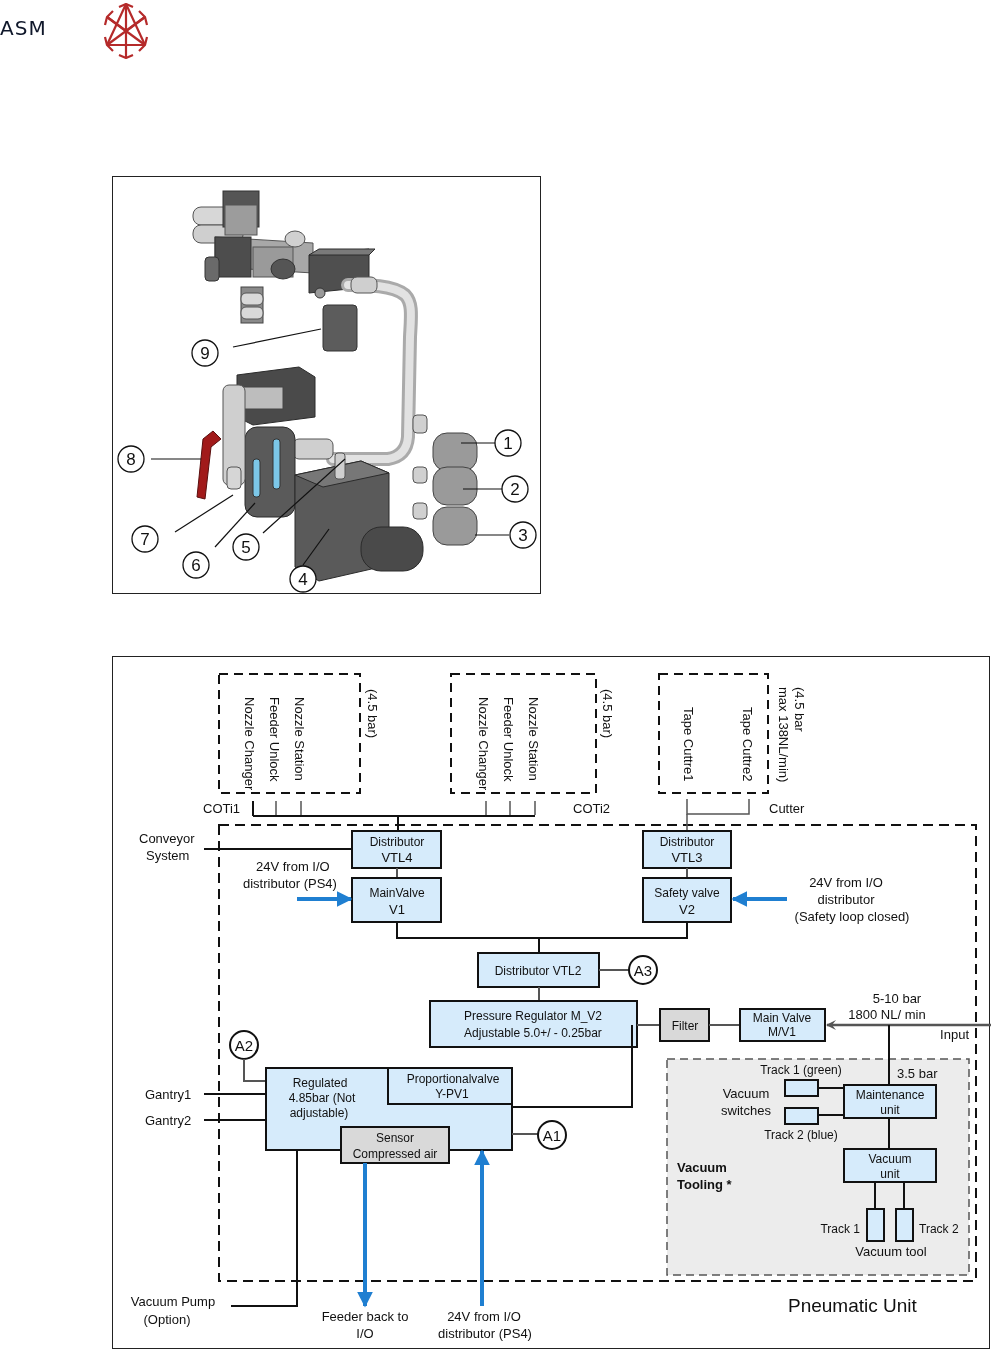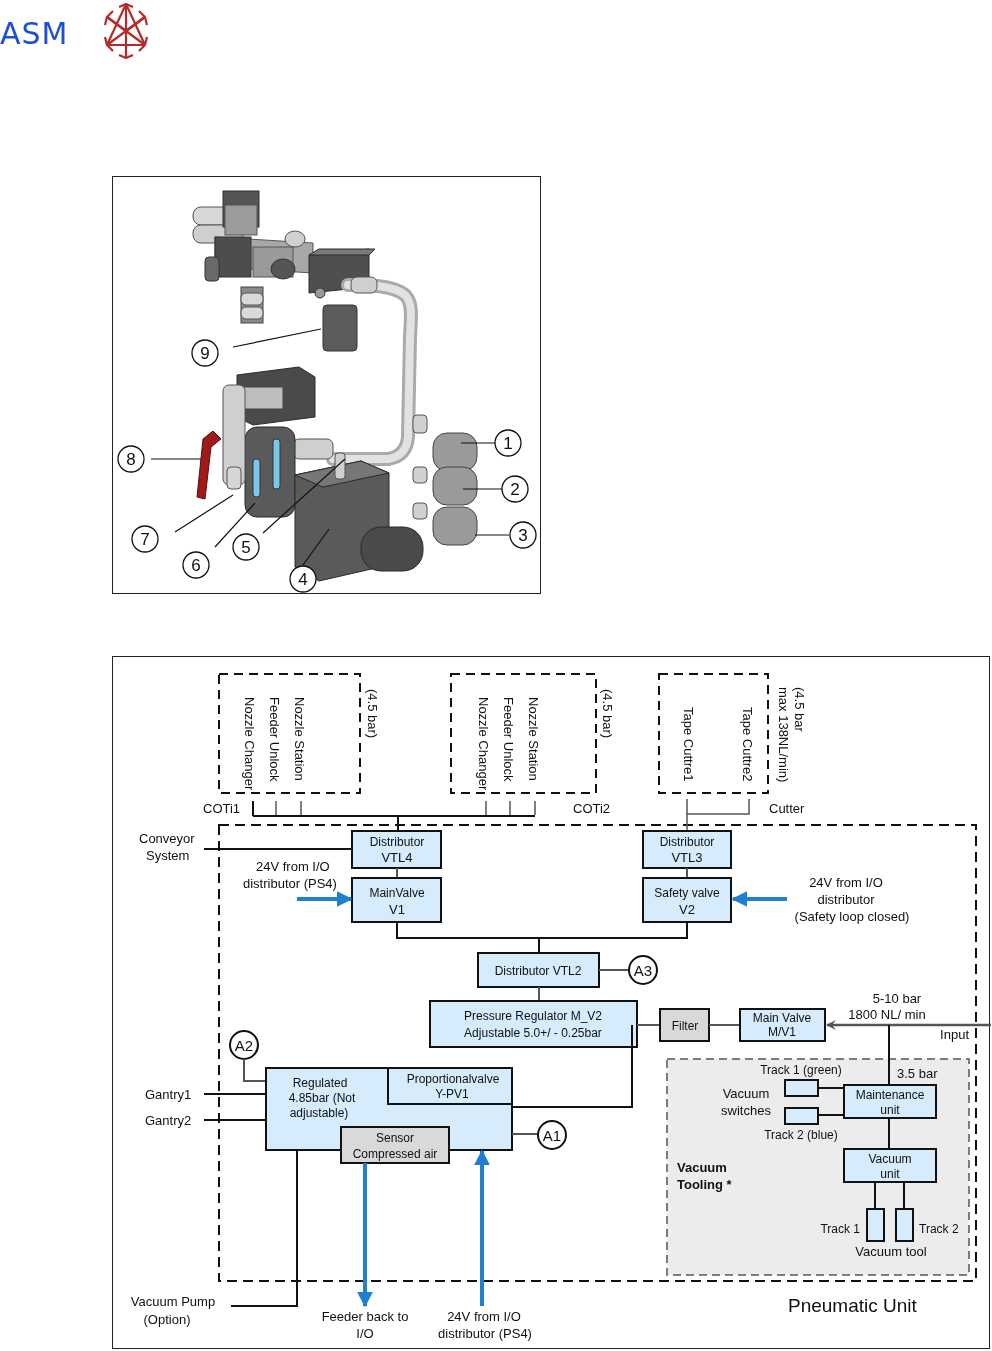--- a/index.html
+++ b/index.html
@@ -1,17 +1,17 @@
 <!DOCTYPE html>
 <html><head>
 <meta charset="utf-8">
 <style>
   html,body{margin:0;padding:0;background:#ffffff;}
   body{width:992px;height:1351px;position:relative;overflow:hidden;font-family:"Liberation Sans",sans-serif;color:#111;}
-  .logo-text{position:absolute;left:0;top:16px;font-size:30px;letter-spacing:1px;font-family:"DejaVu Sans",sans-serif;font-weight:400;color:#1d4ed8;}
+  .logo-text{position:absolute;left:0;top:16px;font-size:20px;letter-spacing:1px;font-family:"DejaVu Sans",sans-serif;font-weight:400;color:#0f172a;}
   .logo-mark{position:absolute;left:95px;top:3px;}
   .figure-frame{position:absolute;left:112px;top:176px;width:429px;height:418px;border:1.5px solid #222;box-sizing:border-box;background:#fff;}
   .diagram-frame{position:absolute;left:112px;top:656px;width:878px;height:693px;border:1.5px solid #222;box-sizing:border-box;background:#fff;}
   svg text{font-family:"Liberation Sans",sans-serif;fill:#111;}
 </style>
 </head>
 <body>
 
 <div>
   <div class="logo-text">ASM</div>

